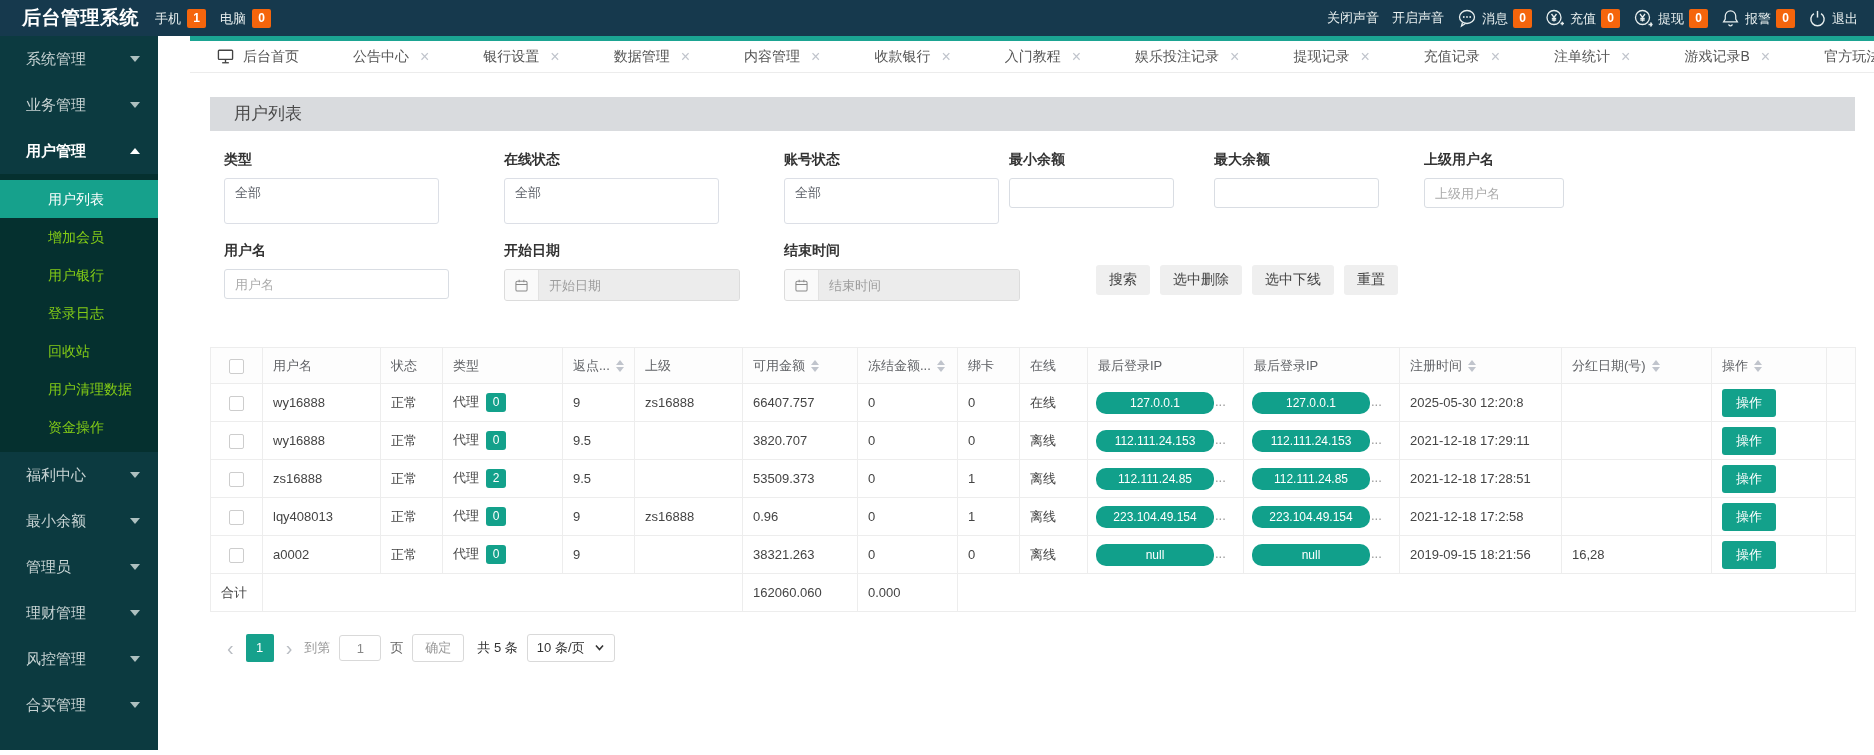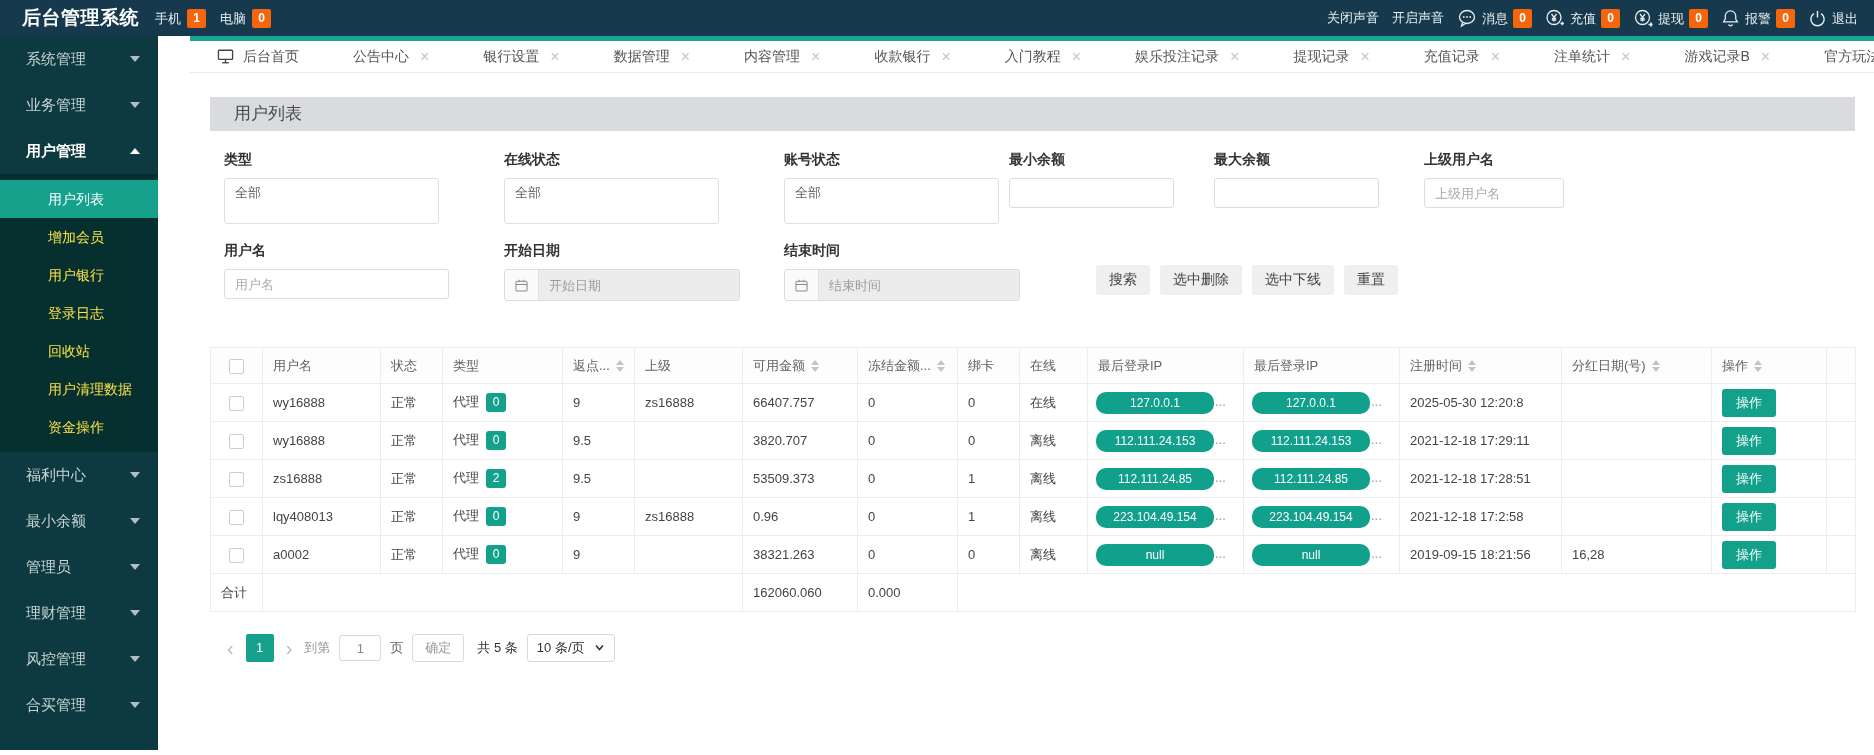--- a/index.html
+++ b/index.html
@@ -19,21 +19,21 @@
 
 
 .sidebar{position:absolute;top:36px;left:0;bottom:5px;width:158px;background:#0C3A40;z-index:2}
 .side-group{height:46px;display:flex;align-items:center;padding:0 18px 0 26px;font-size:15px;color:#C7D3D3;cursor:pointer}
 .side-group .lbl{flex:1}
 .side-group.expanded{color:#fff;font-weight:bold}
 .caret{width:0;height:0;border-left:5px solid transparent;border-right:5px solid transparent}
 .caret.down{border-top:6px solid #AEC0C0}
 .caret.up{border-bottom:6px solid #fff}
 .submenu{background:#05302F;padding:6px 0}
-.sub-item{height:38px;line-height:38px;padding-left:48px;font-size:14px;color:#fde047;cursor:pointer;white-space:nowrap}
+.sub-item{height:38px;line-height:38px;padding-left:48px;font-size:14px;color:#84cc16;cursor:pointer;white-space:nowrap}
 .sub-item.active{background:#16A18C;color:#fff}
 
 
 .main{margin-left:190px;height:719px;background:#fff}
 .tabbar{border-top:5px solid #1BA492;height:37px;background:#fff;display:flex;align-items:center;border-bottom:1px solid #ECECEC;overflow:hidden;padding-right:8px}
 .tab{display:flex;align-items:center;gap:9px;padding:0 27px;font-size:14px;color:#555;white-space:nowrap;height:42px;cursor:pointer}
 .tab-ic{display:inline-flex}
 .tab-close{color:#C0C4CC;font-size:16px;margin-left:2px;cursor:pointer}
 
 .panel{margin:24px 19px 0 20px}

